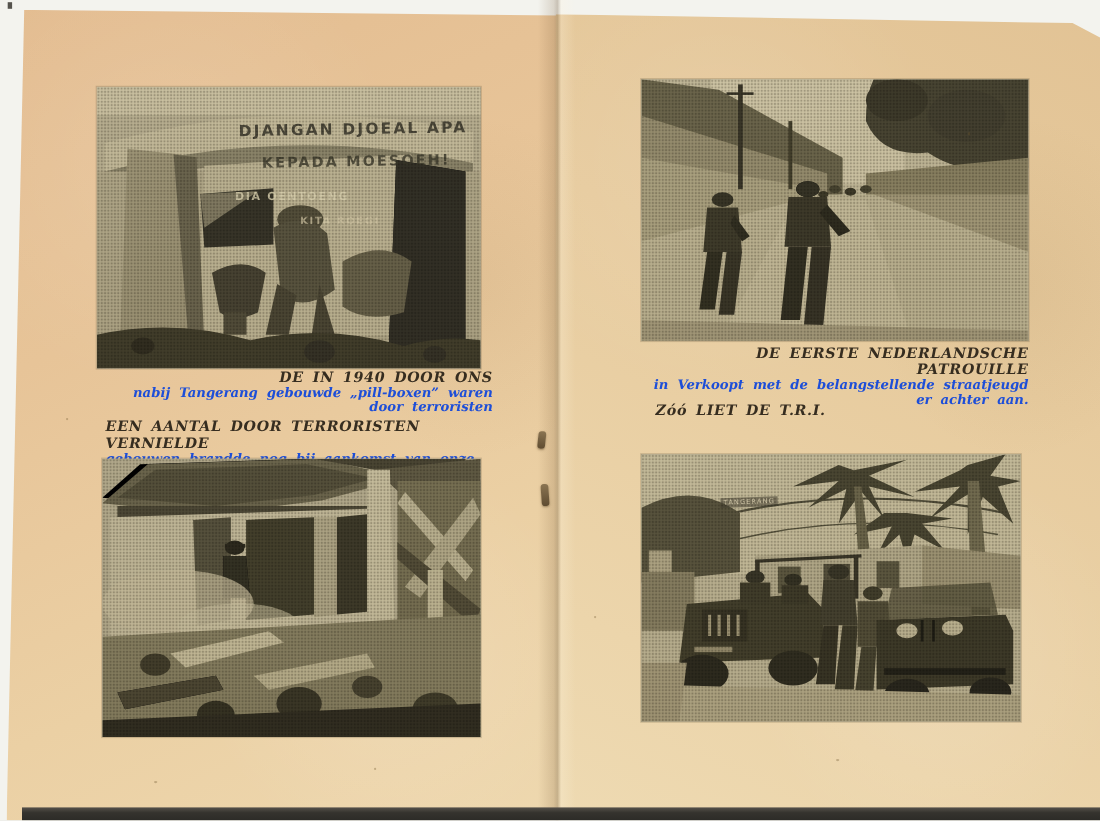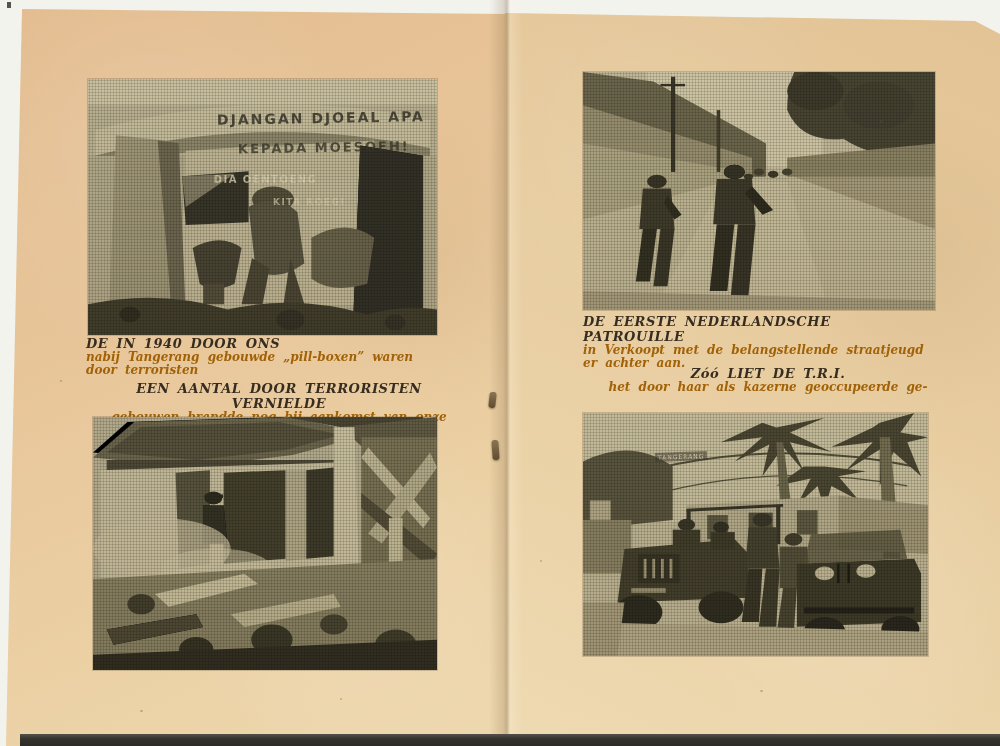--- a/index.html
+++ b/index.html
@@ -51,27 +51,27 @@
   #graffiti-2{left:43%;top:24%;font-size:13px;letter-spacing:2px;color:rgba(58,56,44,.78);transform:rotate(-1deg);}
   #graffiti-3{left:36%;top:37%;font-size:10px;letter-spacing:1.5px;color:rgba(225,218,190,.85);}
   #graffiti-4{left:53%;top:46%;font-size:9px;letter-spacing:1.5px;color:rgba(222,214,185,.7);}
 
   
   #arch-sign{position:absolute;left:21%;top:16%;padding:1px 3px;background:rgba(70,66,52,.55);
     font-family:"DejaVu Sans","Liberation Sans",sans-serif;font-size:6px;letter-spacing:1px;
     color:rgba(230,222,195,.9);white-space:nowrap;transform:rotate(-2deg);}
 
   
-  .caption{position:absolute;color:#362d20;font-style:italic;}
+  .caption{position:absolute;color:#362d20;font-style:italic;text-align:right;}
   .caption .head{font-weight:bold;font-size:13px;letter-spacing:.6px;word-spacing:3px;line-height:15px;}
-  .caption .line{font-weight:bold;font-size:12px;word-spacing:4px;line-height:12.5px;color:#a16207;}
-  .cap-right{text-align:center;}
-
-  #left-caption-1{left:86px;top:336px;width:352px;}
-  #left-caption-2{left:108px;top:381px;width:342px;}
+  .caption .line{font-weight:bold;font-size:12px;word-spacing:4px;line-height:12.5px;color:#1d4ed8;}
+  .cap-right{text-align:left;}
+
+  #left-caption-1{left:96px;top:336px;width:352px;}
+  #left-caption-2{left:96px;top:381px;width:342px;}
   #right-caption-1{left:583px;top:314px;width:352px;}
   #right-caption-2{left:596px;top:366px;width:344px;}
 
   
   .speck{position:absolute;border-radius:50%;background:rgba(110,85,45,.35);}
 </style>
 </head>
 <body>
 
 <div id="scan">
@@ -246,21 +246,20 @@
     <div class="halftone"></div>
     <div class="tint"></div>
   </div>
 
   <div class="caption" id="right-caption-1">
     <div class="head">DE EERSTE NEDERLANDSCHE PATROUILLE</div>
     <div class="line">in Verkoopt met de belangstellende straatjeugd er achter aan.</div>
   </div>
   <div class="caption cap-right" id="right-caption-2">
     <div class="head">Zóó LIET DE T.R.I.</div>
-    <div class="line">het door haar als kazerne geoccupeerde ge-</div>
   </div>
 
   <div class="photo" id="photo-jeeps">
     <svg viewBox="0 0 100 100" preserveAspectRatio="none">
       <rect width="100" height="100" fill="#c0b99d"></rect>
 
       <rect width="100" height="45" fill="#c9c2a5"></rect>
 
       <path d="M4,30 Q48,8 96,22" stroke="#55523f" stroke-width="0.8" fill="none"></path>
       <path d="M6,40 Q48,18 94,30" stroke="#5a5742" stroke-width="0.5" fill="none"></path>

